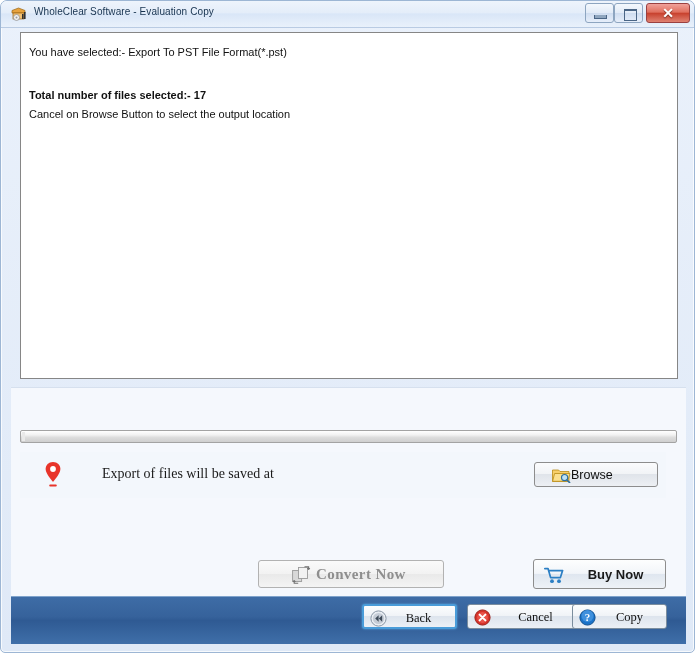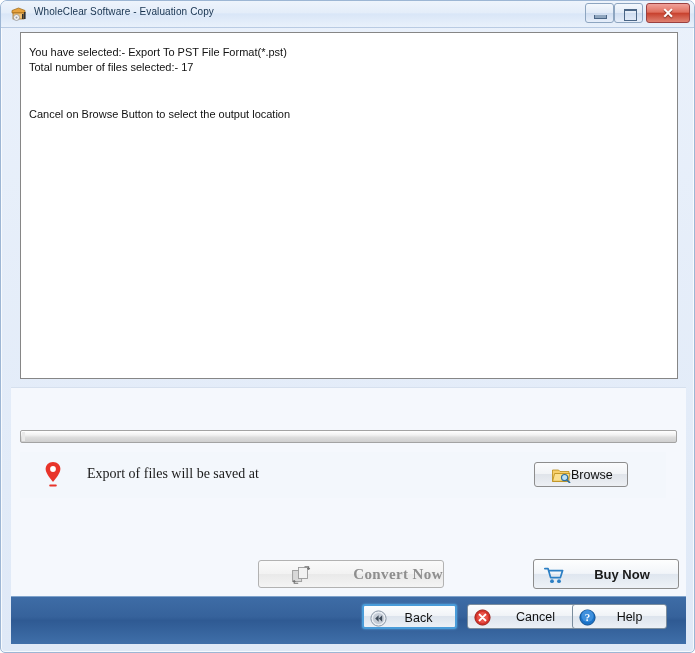--- a/index.html
+++ b/index.html
@@ -116,21 +116,21 @@
   }
   .msg-line {
     position: absolute;
     left: 8px;
     font-size: 11px;
     color: #111111;
     font-family: "Liberation Sans", sans-serif;
     white-space: nowrap;
   }
   #msg-0 { top: 13px; }
-  #msg-1 { top: 28px; }
+  #msg-1 { top: 56px; font-weight: bold; }
   #msg-2 { top: 75px; }
 
   
   #lower-area {
     position: absolute;
     left: 10px; top: 386px;
     width: 675px; height: 209px;
     background: #f5f8fd;
     border-top: 1px solid #d6e0ee;
     box-sizing: border-box;
@@ -161,21 +161,21 @@
     background: #f3f7fc;
     box-sizing: border-box;
   }
   #pin-icon {
     position: absolute;
     left: 24px; top: 9px;
     width: 18px; height: 28px;
   }
   #output-label {
     position: absolute;
-    left: 67px; top: 14px;
+    left: 82px; top: 14px;
     font-family: "Liberation Serif", serif;
     font-size: 14px;
     color: #1a1a1a;
     white-space: nowrap;
   }
 
   
   .w7btn {
     position: absolute;
     box-sizing: border-box;
@@ -189,21 +189,21 @@
     left: 0; right: 0;
     text-align: center;
     font-family: "Liberation Sans", sans-serif;
     font-size: 12.5px;
     color: #0e0e0e;
     white-space: nowrap;
   }
 
   #browse-button {
     left: 533px; top: 461px;
-    width: 94px; height: 25px;
+    width: 124px; height: 25px;
   }
   #browse-icon {
     position: absolute;
     left: 17px; top: 4px;
     width: 19px; height: 16px;
   }
   #browse-label {
     top: 5px; left: 36px; right: 4px;
     text-align: left;
   }
@@ -215,32 +215,32 @@
     border: 1px solid #b2b2b2;
     background: linear-gradient(to bottom, #fafafa 0%, #f2f2f2 50%, #e9e9e9 51%, #f4f4f4 100%);
   }
   #convert-icon {
     position: absolute;
     left: 33px; top: 5px;
     width: 20px; height: 18px;
   }
   #convert-label {
     top: 5px; left: 57px;
-    text-align: right;
+    text-align: left;
     font-family: "Liberation Serif", serif;
     font-size: 15px;
     font-weight: bold;
     color: #8e8e8e;
     letter-spacing: 0.4px;
   }
 
   
   #buy-button {
     left: 532px; top: 558px;
-    width: 146px; height: 30px;
+    width: 133px; height: 30px;
     border: 1px solid #8d8d8d;
     background: linear-gradient(to bottom, #fdfefe 0%, #f2f5f9 48%, #dfe6ef 50%, #eef2f7 100%);
   }
   #buy-icon {
     position: absolute;
     left: 10px; top: 7px;
     width: 22px; height: 17px;
   }
   #buy-label {
     top: 7px; left: 40px; right: 8px;
@@ -268,21 +268,21 @@
     border: 1px solid #7b8d9e;
     border-radius: 3px;
     background: linear-gradient(to bottom, #fcfdfe 0%, #f0f3f7 47%, #dde4ed 50%, #ecf0f6 100%);
     cursor: default;
   }
   .footer-btn-label {
     position: absolute;
     left: 26px; right: 6px;
     top: 5px;
     text-align: center;
-    font-family: Liberation Sans, sans-serif;
+    font-family: Liberation Serif, serif;
     font-size: 12.5px;
     color: #101010;
     white-space: nowrap;
   }
   .footer-btn-icon {
     position: absolute;
     left: 6px; top: 4px;
     width: 17px; height: 17px;
   }
 
@@ -414,16 +414,16 @@
   </div>
 
   <div class="footer-btn" id="help-button">
     <span class="footer-btn-icon">
       <svg width="17" height="17" viewBox="0 0 17 17">
         <circle cx="8.5" cy="8.5" r="7.6" fill="#1a72c8" stroke="#0f4f8f" stroke-width="1"></circle>
         <circle cx="8.5" cy="7" r="6" fill="#3f90dd"></circle>
         <text x="8.5" y="12.4" font-family="Liberation Serif, serif" font-size="11" font-weight="bold" fill="#ffffff" text-anchor="middle">?</text>
       </svg>
     </span>
-    <span class="footer-btn-label">Help</span>
+    <span class="footer-btn-label">Copy</span>
   </div>
 
 </div>
 
 </body></html>

